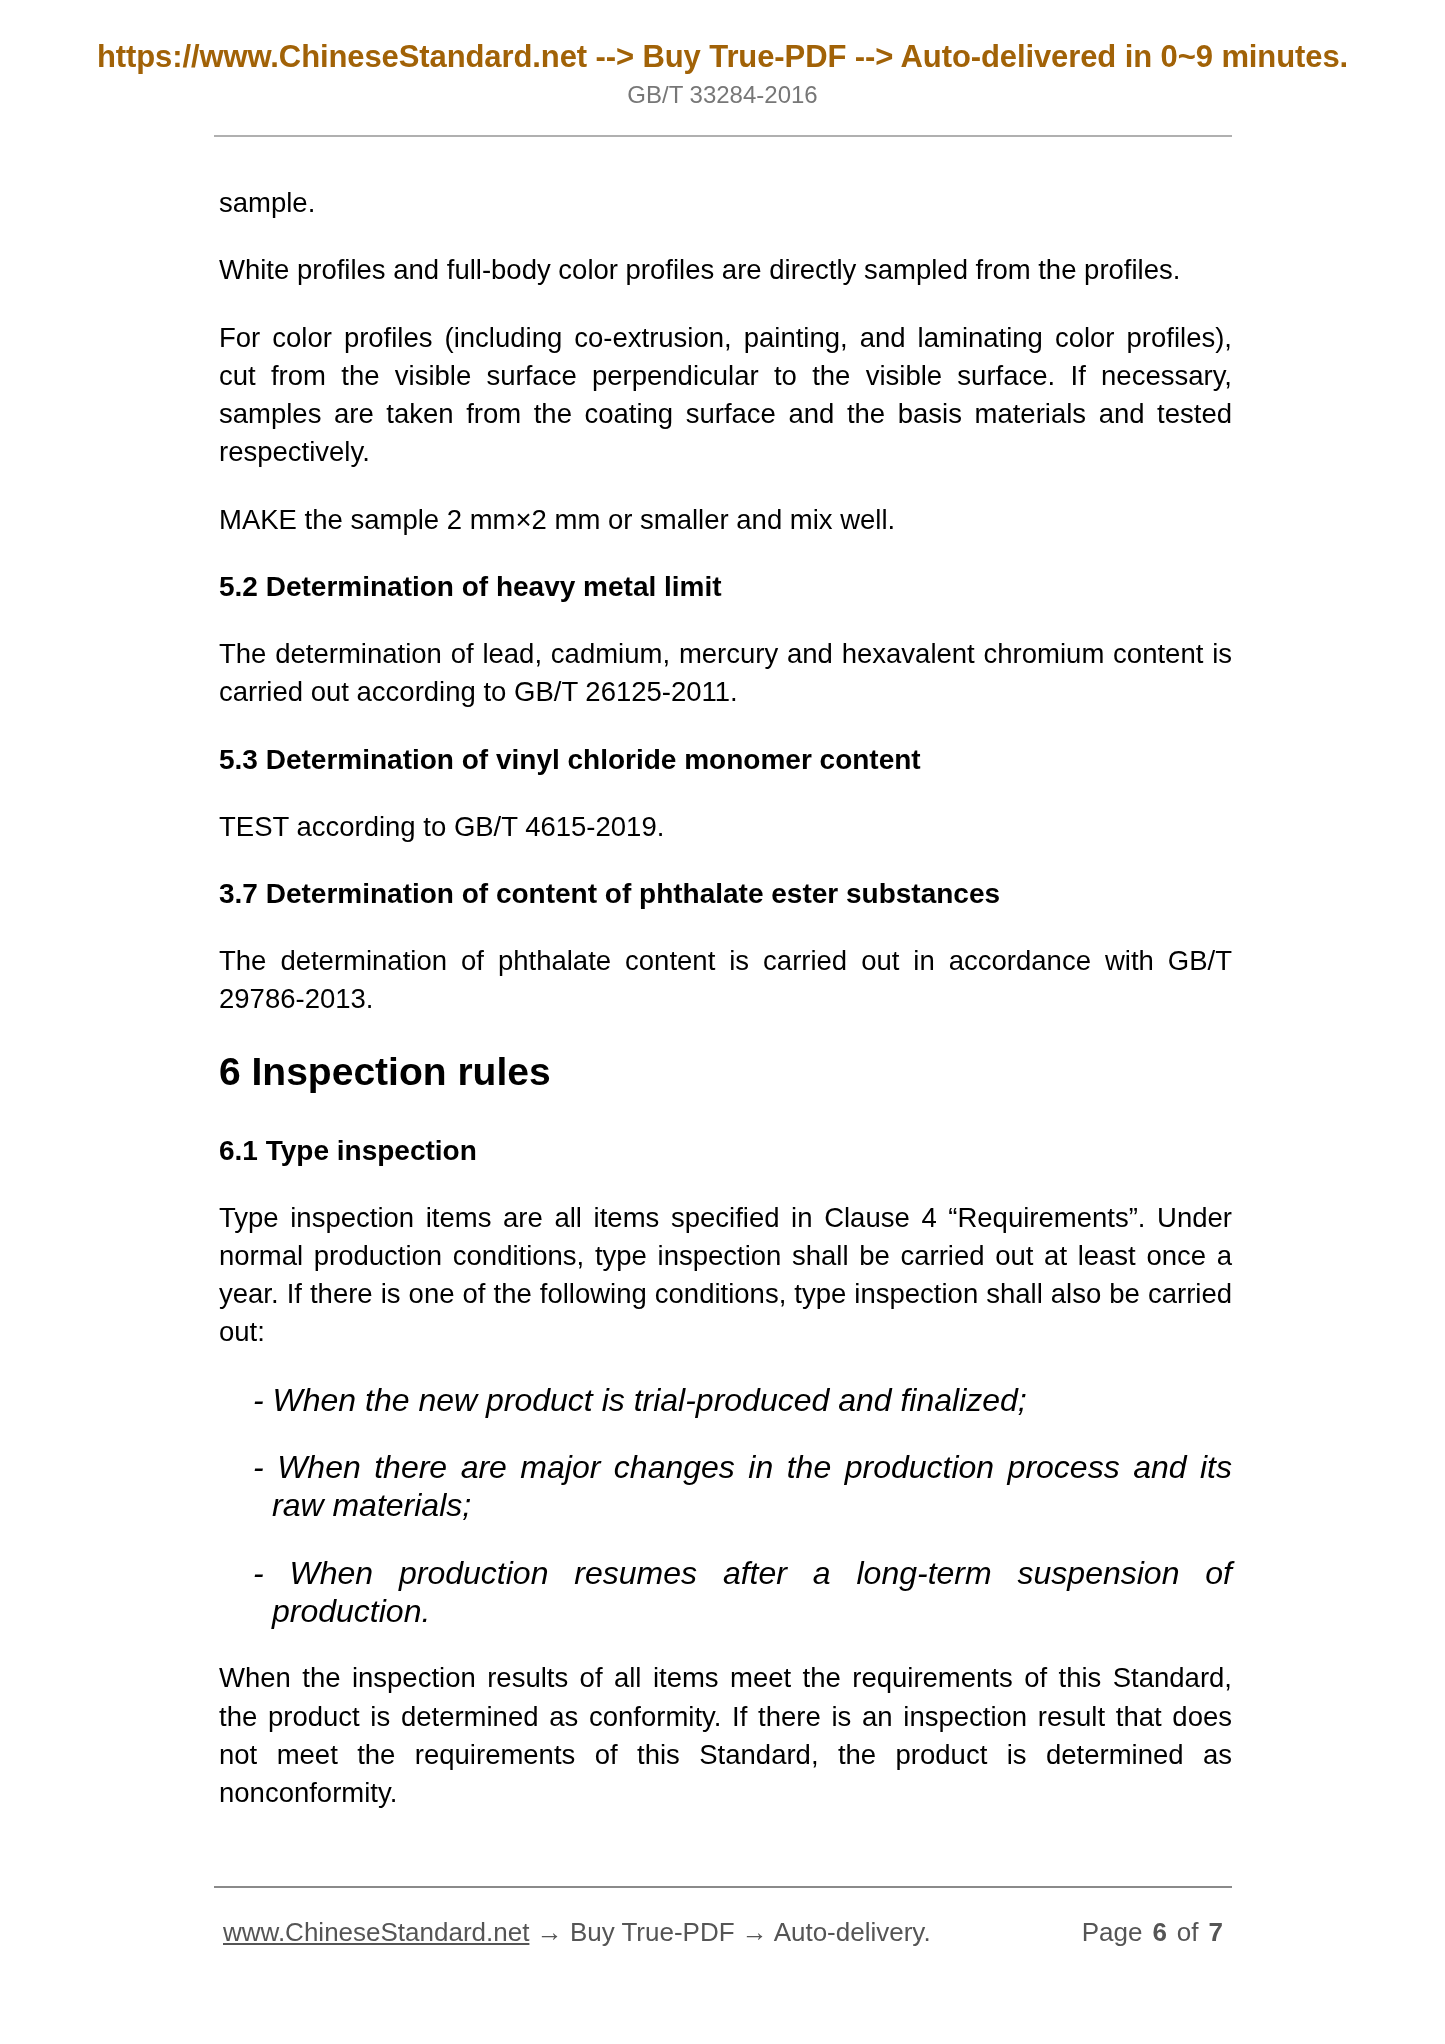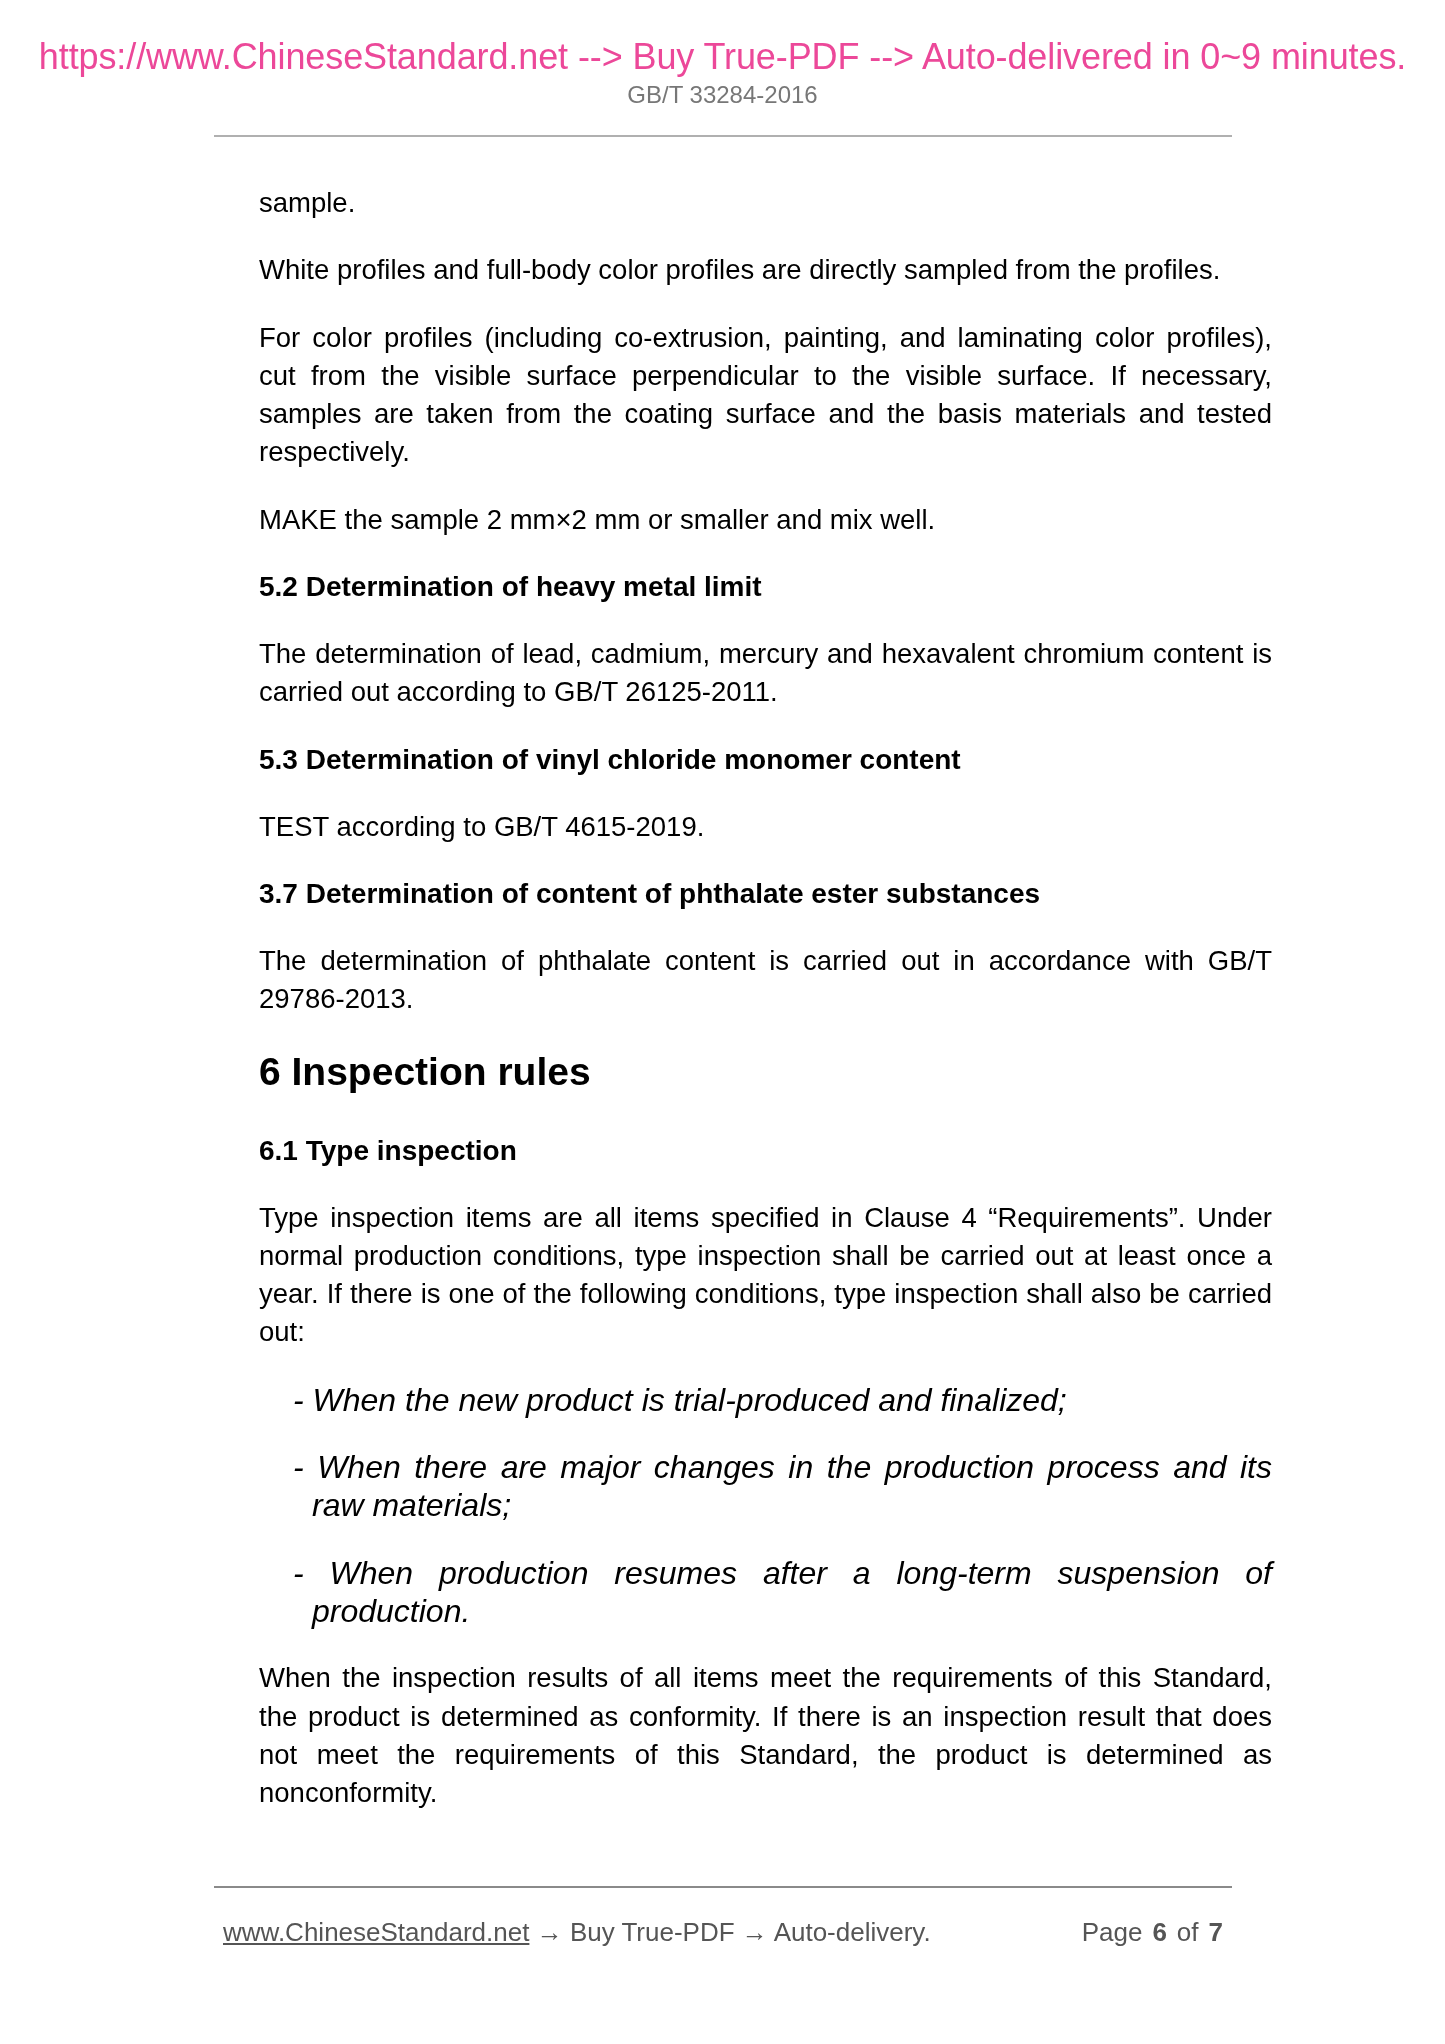--- a/index.html
+++ b/index.html
@@ -16,46 +16,46 @@
       color: #000;
     }
     .page-header {
       position: absolute;
       left: 0;
       top: 38px;
       width: 1445px;
       text-align: center;
     }
     .header-title {
-      font-size: 36px;
-      color: #ec4899;
+      font-size: 31px;
+      color: #a16207;
       line-height: 38px;
       white-space: nowrap;
       letter-spacing: -0.1px;
+      font-weight: bold;
     }
     .header-code {
       font-size: 24px;
       color: #777;
       line-height: 30px;
       margin-top: 4px;
     }
     .header-rule {
       position: absolute;
       left: 214px;
       top: 135px;
       width: 1018px;
       height: 2px;
       background: #b0b0b0;
     }
     .content {
       position: absolute;
       left: 219px;
       top: 184px;
       width: 1013px;
-      margin-left: 40px;
     }
     .para {
       font-size: 27.5px;
       line-height: 38.3px;
       text-align: justify;
       margin: 0 0 29px 0;
       color: #000;
     }
     .h2 {
       font-size: 28px;

